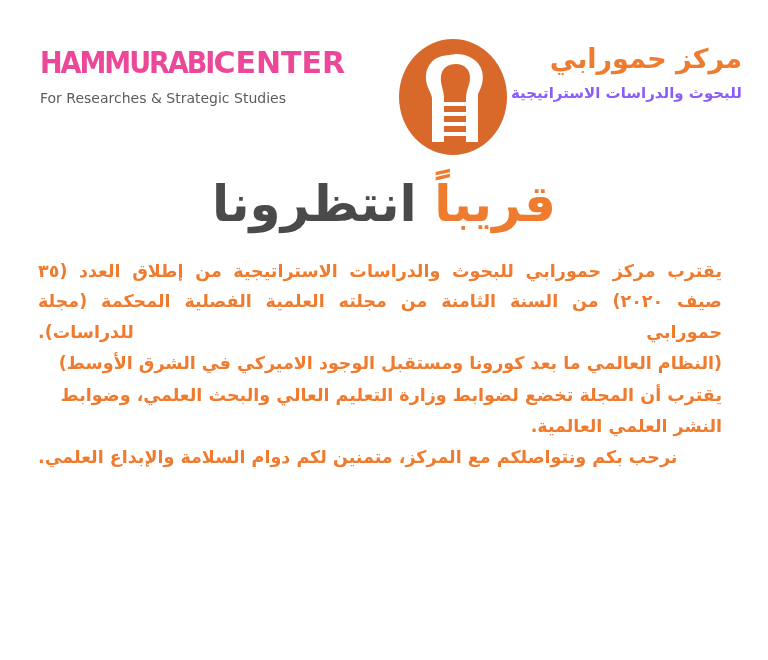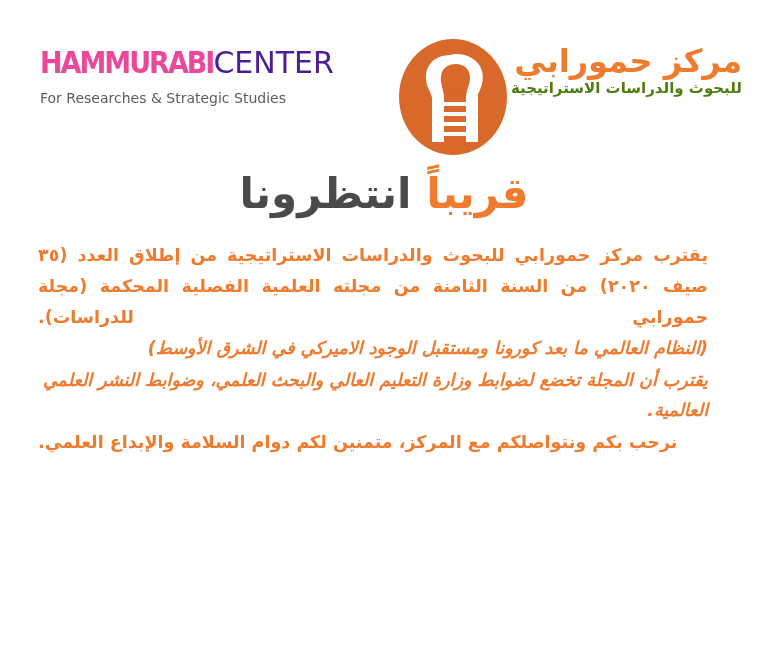--- a/index.html
+++ b/index.html
@@ -40,24 +40,24 @@
     letter-spacing: -1px;
     line-height: 1;
     white-space: nowrap;
   }
   .logo-en-top .ham {
     color: #ec4899;
     letter-spacing: -2px;
     font-stretch: condensed;
   }
   .logo-en-top .center {
-    color: #4c1d95;
+    color: #ec4899;
     font-style: normal;
     letter-spacing: 0px;
-    font-weight: normal;
+    font-weight: bold;
   }
   .logo-en-sub {
     margin-top: 12px;
     font-family: "DejaVu Sans", sans-serif;
     font-size: 14px;
     color: #5c5c5c;
     letter-spacing: 0px;
     white-space: nowrap;
   }
 
@@ -73,58 +73,60 @@
   .logo-ar {
     position: absolute;
     right: 26px;
     top: 44px;
     text-align: right;
     direction: rtl;
     width: 250px;
   }
   .logo-ar-top {
     color: #ef7b2e;
-    font-size: 32px;
+    font-size: 27px;
     font-weight: bold;
     line-height: 1.1;
     white-space: nowrap;
   }
   .logo-ar-sub {
-    color: #4d7c0f;
+    margin-top: 10px;
+    color: #8b5cf6;
     font-size: 15px;
     font-weight: bold;
     white-space: nowrap;
   }
 
   
   .headline {
+    margin-top: 6px;
     text-align: center;
     direction: rtl;
-    font-size: 42px;
+    font-size: 50px;
     font-weight: bold;
     line-height: 1.15;
     white-space: nowrap;
   }
   .headline .word-dark { color: #4a4a4a; }
   .headline .word-orange { color: #ef7b2e; }
 
   
   .body-text {
-    margin: 22px 60px 0 38px;
+    margin: 22px 46px 0 38px;
     direction: rtl;
     color: #ef7b2e;
     font-size: 17.5px;
     line-height: 1.75;
     font-weight: bold;
   }
   .p-justify {
     text-align: justify;
     text-align-last: justify;
   }
-  .p-right { text-align: right; font-style: italic; }
+  .p-right { text-align: right; }
   .p-center { text-align: left; }
   .p-j2 {
     text-align: justify;
     text-align-last: right;
   }
   .bold-dark {
     color: #ef7b2e;
   }
   .para { margin: 0 0 1px 0; }
 </style>

